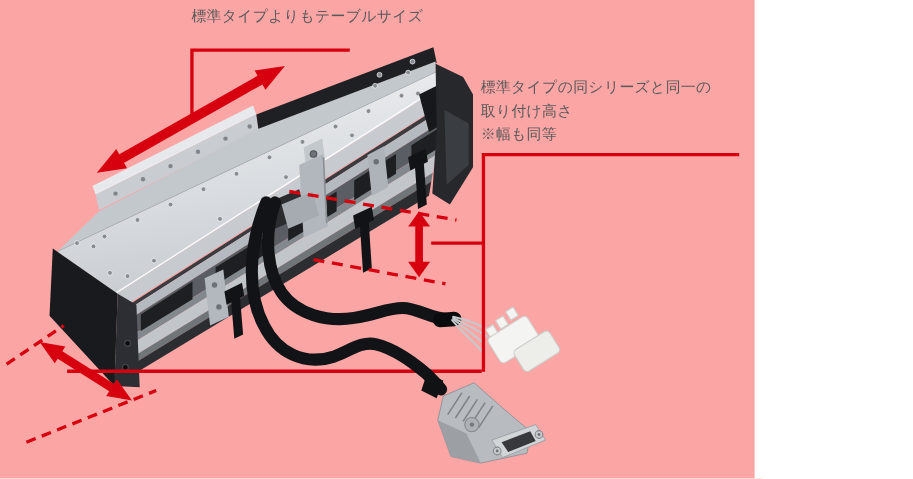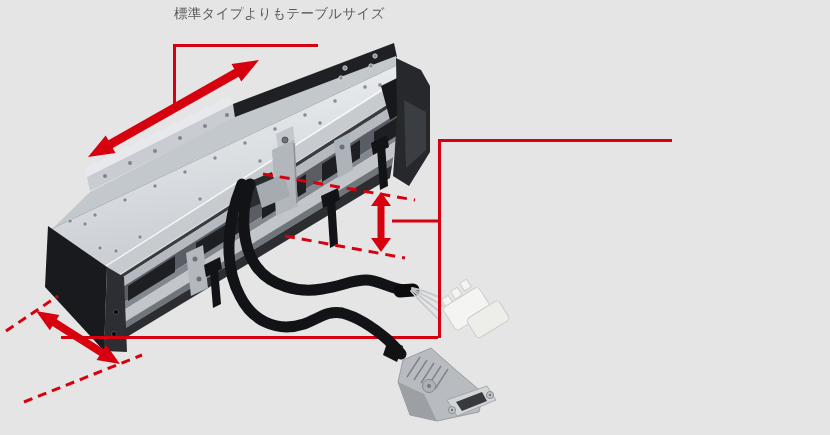--- a/index.html
+++ b/index.html
@@ -1,18 +1,18 @@
 <!DOCTYPE html>
 <html><head>
 <meta charset="utf-8">
 <style>
   html,body{margin:0;padding:0;background:#ffffff;}
   #stage{
-    position:relative;width:830px;height:435px;background:#e5e5e5;overflow:hidden;
-    font-family:Liberation Mono, monospace;
+    position:relative;width:686px;height:435px;background:#fca5a5;overflow:hidden;
+    font-family:Liberation Sans, sans-serif;
   }
   #stage svg{position:absolute;left:0;top:0;}
   .callout{
     position:absolute;color:#595959;font-size:13.5px;line-height:21px;
     letter-spacing:.3px;white-space:nowrap;
   }
   .callout span{display:block;}
   #callout-table-size{left:174px;top:4px;}
   #callout-mounting-height{left:437px;top:69px;}
 </style>
@@ -215,15 +215,18 @@
       <line x1="6" y1="331" x2="58" y2="296" stroke="#d7000f" stroke-width="3" stroke-dasharray="9 6"></line>
       <line x1="24" y1="402" x2="142" y2="355" stroke="#d7000f" stroke-width="3" stroke-dasharray="9 6"></line>
     </g>
   </svg>
 
   <div class="callout" id="callout-table-size">
     <span>標準タイプよりもテーブルサイズ</span>
   </div>
 
   <div class="callout" id="callout-mounting-height">
+    <span>標準タイプの同シリーズと同一の</span>
+    <span>取り付け高さ</span>
+    <span>※幅も同等</span>
   </div>
 
 </div>
 
 </body></html>

